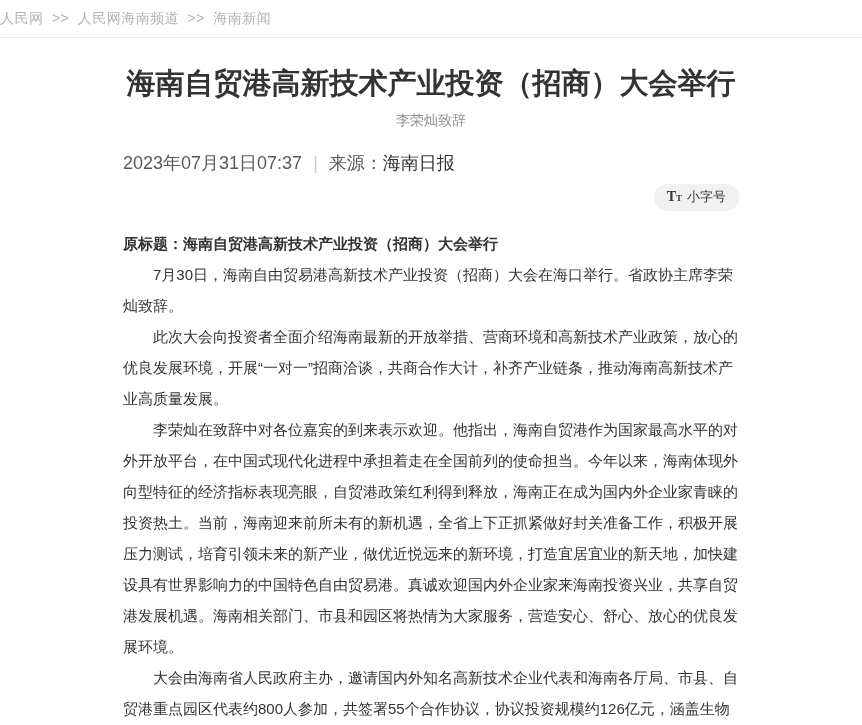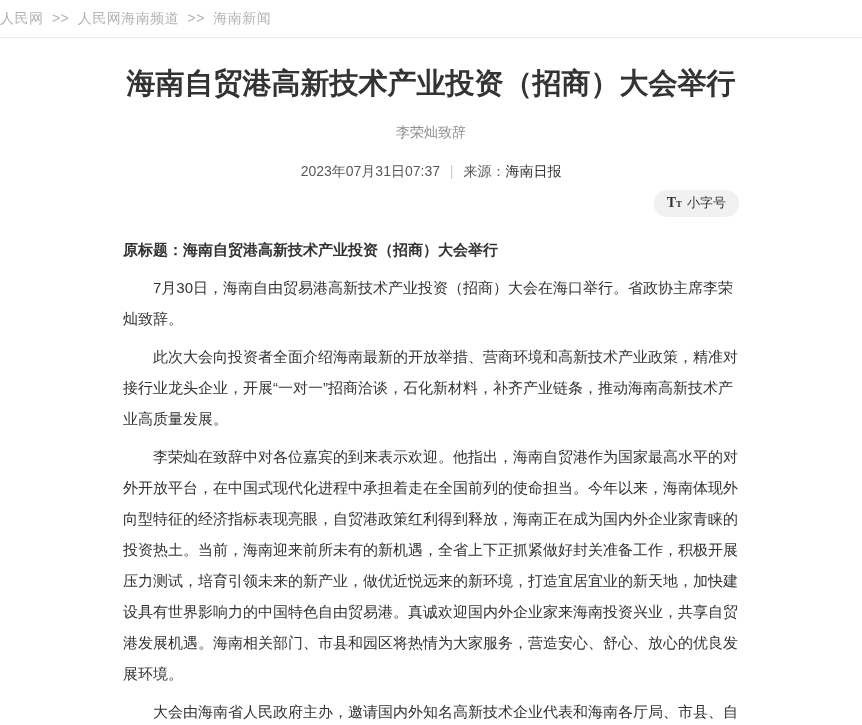--- a/index.html
+++ b/index.html
@@ -38,29 +38,29 @@
   }
   .headline {
     margin-top: 27px;
     text-align: center;
     font-size: 29px;
     font-weight: bold;
     color: #333333;
     line-height: 36px;
   }
   .subtitle {
-    margin-top: 23px;
+    margin-top: 11px;
     text-align: center;
     font-size: 14px;
     color: #8f8f8f;
   }
   .meta {
     margin-top: 21px;
-    text-align: center;
-    font-size: 14px;
+    text-align: left;
+    font-size: 18px;
     color: #595959;
   }
   .meta .meta-sep { color: #cccccc; margin: 0 6px; }
   .meta .source-name { color: #333333; }
   .tools {
     margin-top: 9px;
     display: flex;
     justify-content: flex-end;
   }
   .font-size-pill {
@@ -89,21 +89,20 @@
     font-size: 15px;
     line-height: 31px;
     color: #333333;
   }
   .original-title {
     line-height: 31px;
     font-weight: bold;
   }
   .article-body p.para {
     text-indent: 2em;
-    margin-top: 7px;
   }
 </style>
 </head>
 <body>
 
 <div class="page">
 
   <div class="breadcrumb">
     <a class="crumb">人民网</a>
     <span class="crumb-sep">&gt;&gt;</span>
@@ -134,21 +133,21 @@
       </button>
     </div>
 
     <div class="article-body">
       <div class="original-title"><span>原标题：</span><span>海南自贸港高新技术产业投资（招商）大会举行</span></div>
 
       <div>
 
           <p class="para">7月30日，海南自由贸易港高新技术产业投资（招商）大会在海口举行。省政协主席李荣灿致辞。</p>
 
-          <p class="para">此次大会向投资者全面介绍海南最新的开放举措、营商环境和高新技术产业政策，精准对接行业龙头企业，开展“一对一”招商洽谈，石化新材料，补齐产业链条，推动海南高新技术产业高质量发展。</p>
+          <p class="para">此次大会向投资者全面介绍海南最新的开放举措、营商环境和高新技术产业政策，放心的优良发展环境，开展“一对一”招商洽谈，共商合作大计，补齐产业链条，推动海南高新技术产业高质量发展。</p>
 
           <p class="para">李荣灿在致辞中对各位嘉宾的到来表示欢迎。他指出，海南自贸港作为国家最高水平的对外开放平台，在中国式现代化进程中承担着走在全国前列的使命担当。今年以来，海南体现外向型特征的经济指标表现亮眼，自贸港政策红利得到释放，海南正在成为国内外企业家青睐的投资热土。当前，海南迎来前所未有的新机遇，全省上下正抓紧做好封关准备工作，积极开展压力测试，培育引领未来的新产业，做优近悦远来的新环境，打造宜居宜业的新天地，加快建设具有世界影响力的中国特色自由贸易港。真诚欢迎国内外企业家来海南投资兴业，共享自贸港发展机遇。海南相关部门、市县和园区将热情为大家服务，营造安心、舒心、放心的优良发展环境。</p>
 
           <p class="para">大会由海南省人民政府主办，邀请国内外知名高新技术企业代表和海南各厅局、市县、自贸港重点园区代表约800人参加，共签署55个合作协议，协议投资规模约126亿元，涵盖生物医药、石化新材料、高端食品加工等先进制造业细分领域。</p>
 
         </div>
     </div>
 
   </div>
 </div>

